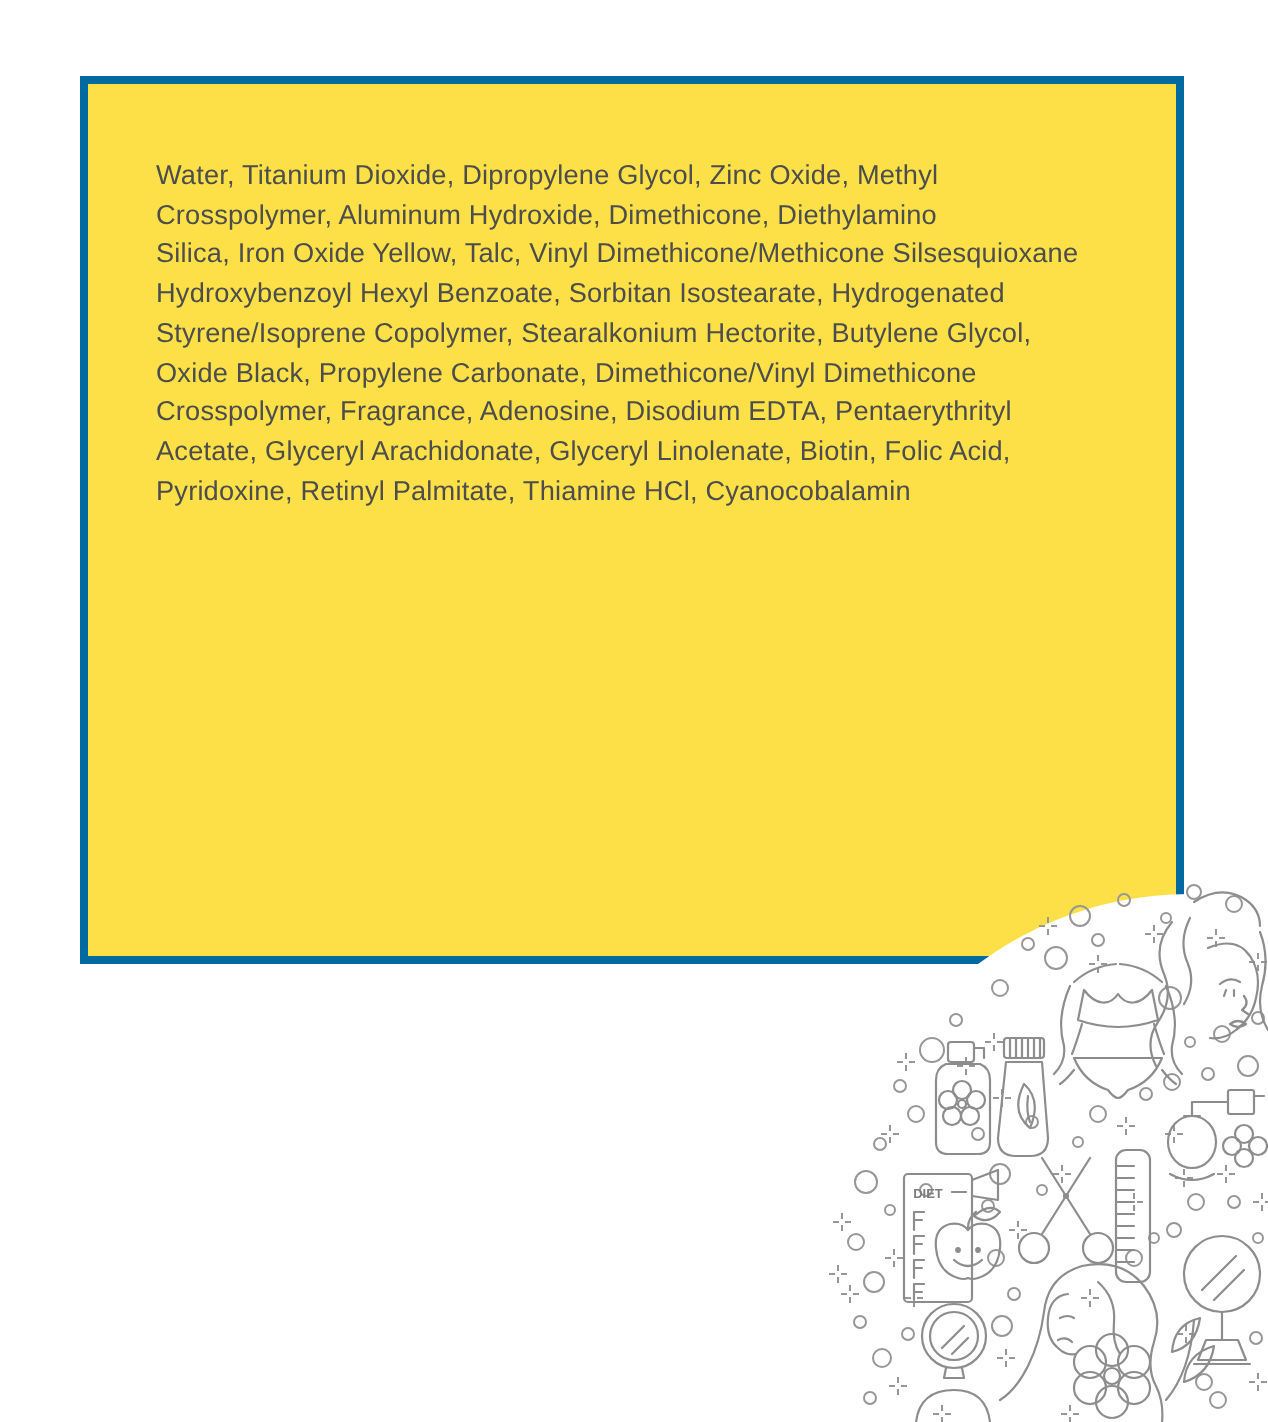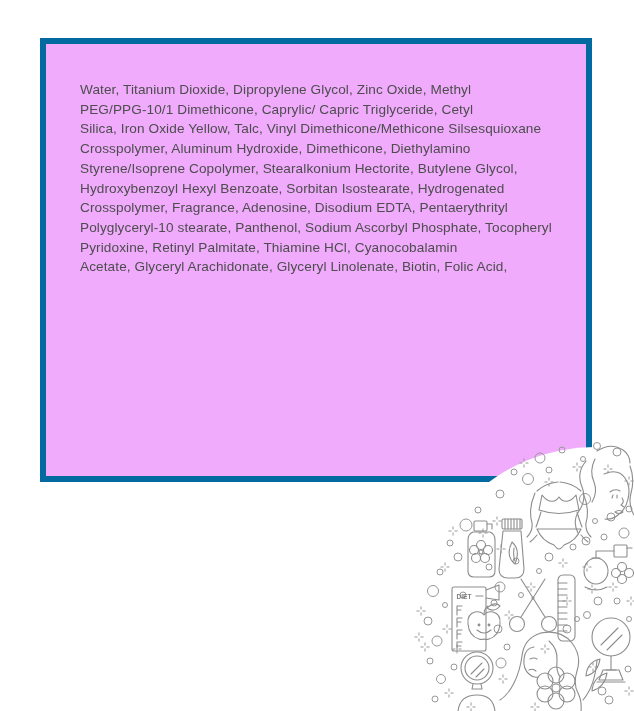--- a/index.html
+++ b/index.html
@@ -2,21 +2,21 @@
 <html><head>
 <meta charset="utf-8">
 <style>
   html,body{margin:0;padding:0;background:#fff;}
   .canvas{
     position:relative;width:634px;height:711px;background:#fff;overflow:hidden;
     font-family:"Liberation Sans","DejaVu Sans",sans-serif;
   }
   .ingredients-box{
     position:absolute;left:40px;top:38px;width:552px;height:444px;
-    border:6px solid #0369a1;background:#f0abfc;box-sizing:border-box;
+    border:4px solid #0369a1;background:#fde047;box-sizing:border-box;
   }
   .ingredients-text{
     position:absolute;left:34px;top:36px;
     font-size:13.6px;line-height:19.7px;color:#4d4d4d;
     letter-spacing:0.1px;white-space:nowrap;
   }
   .icon-cluster-bg{
     position:absolute;left:417px;top:447px;width:356px;height:356px;
     border-radius:50%;background:#fff;
   }
@@ -28,29 +28,28 @@
     font-size:6.5px;font-weight:bold;text-anchor:middle;}
 </style>
 </head>
 <body>
 
 <div class="canvas">
 
   <div class="ingredients-box">
     <div class="ingredients-text">
       <div>Water, Titanium Dioxide, Dipropylene Glycol, Zinc Oxide, Methyl</div>
-      <div>PEG/PPG-10/1 Dimethicone, Caprylic/ Capric Triglyceride, Cetyl</div>
+      <div>Crosspolymer, Aluminum Hydroxide, Dimethicone, Diethylamino</div>
       <div>Silica, Iron Oxide Yellow, Talc, Vinyl Dimethicone/Methicone Silsesquioxane</div>
-      <div>Crosspolymer, Aluminum Hydroxide, Dimethicone, Diethylamino</div>
+      <div>Hydroxybenzoyl Hexyl Benzoate, Sorbitan Isostearate, Hydrogenated</div>
       <div>Styrene/Isoprene Copolymer, Stearalkonium Hectorite, Butylene Glycol,</div>
-      <div>Hydroxybenzoyl Hexyl Benzoate, Sorbitan Isostearate, Hydrogenated</div>
+      <div>Oxide Black, Propylene Carbonate, Dimethicone/Vinyl Dimethicone</div>
       <div>Crosspolymer, Fragrance, Adenosine, Disodium EDTA, Pentaerythrityl</div>
-      <div>Polyglyceryl-10 stearate, Panthenol, Sodium Ascorbyl Phosphate, Tocopheryl</div>
+      <div>Acetate, Glyceryl Arachidonate, Glyceryl Linolenate, Biotin, Folic Acid,</div>
       <div>Pyridoxine, Retinyl Palmitate, Thiamine HCl, Cyanocobalamin</div>
-      <div>Acetate, Glyceryl Arachidonate, Glyceryl Linolenate, Biotin, Folic Acid,</div>
     </div>
   </div>
 
   <div class="icon-cluster-bg"></div>
 
   <svg class="icon-cluster" width="234" height="281" viewBox="400 430 234 281">
 
     <g id="bubbles" class="dots">
         <circle cx="540" cy="458" r="5"></circle>
         <circle cx="562" cy="450" r="3"></circle>

